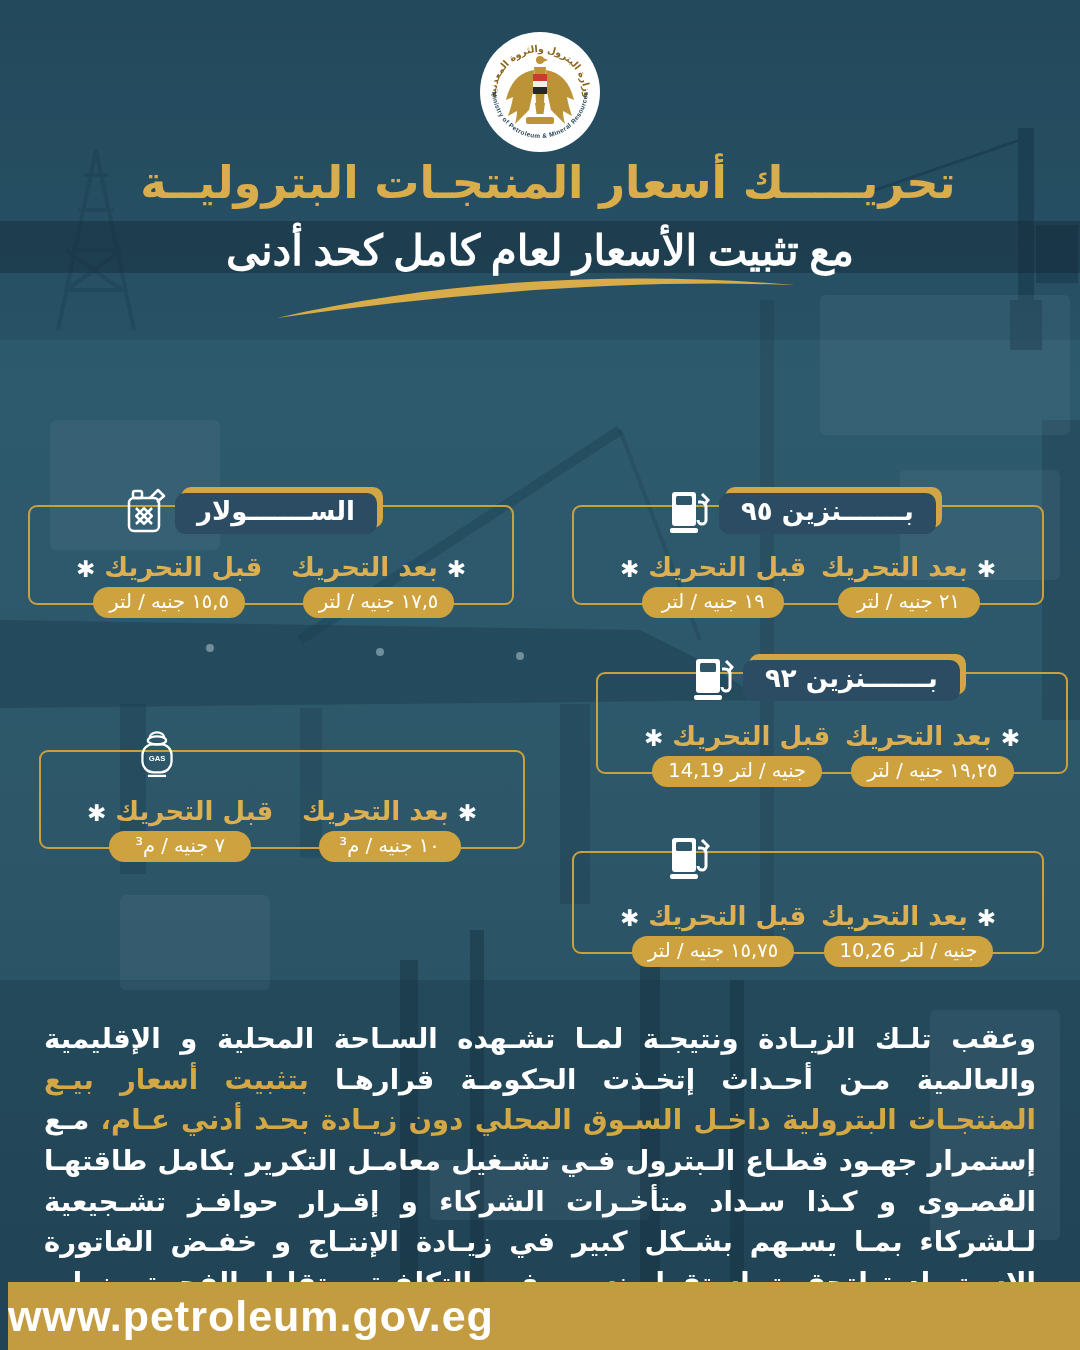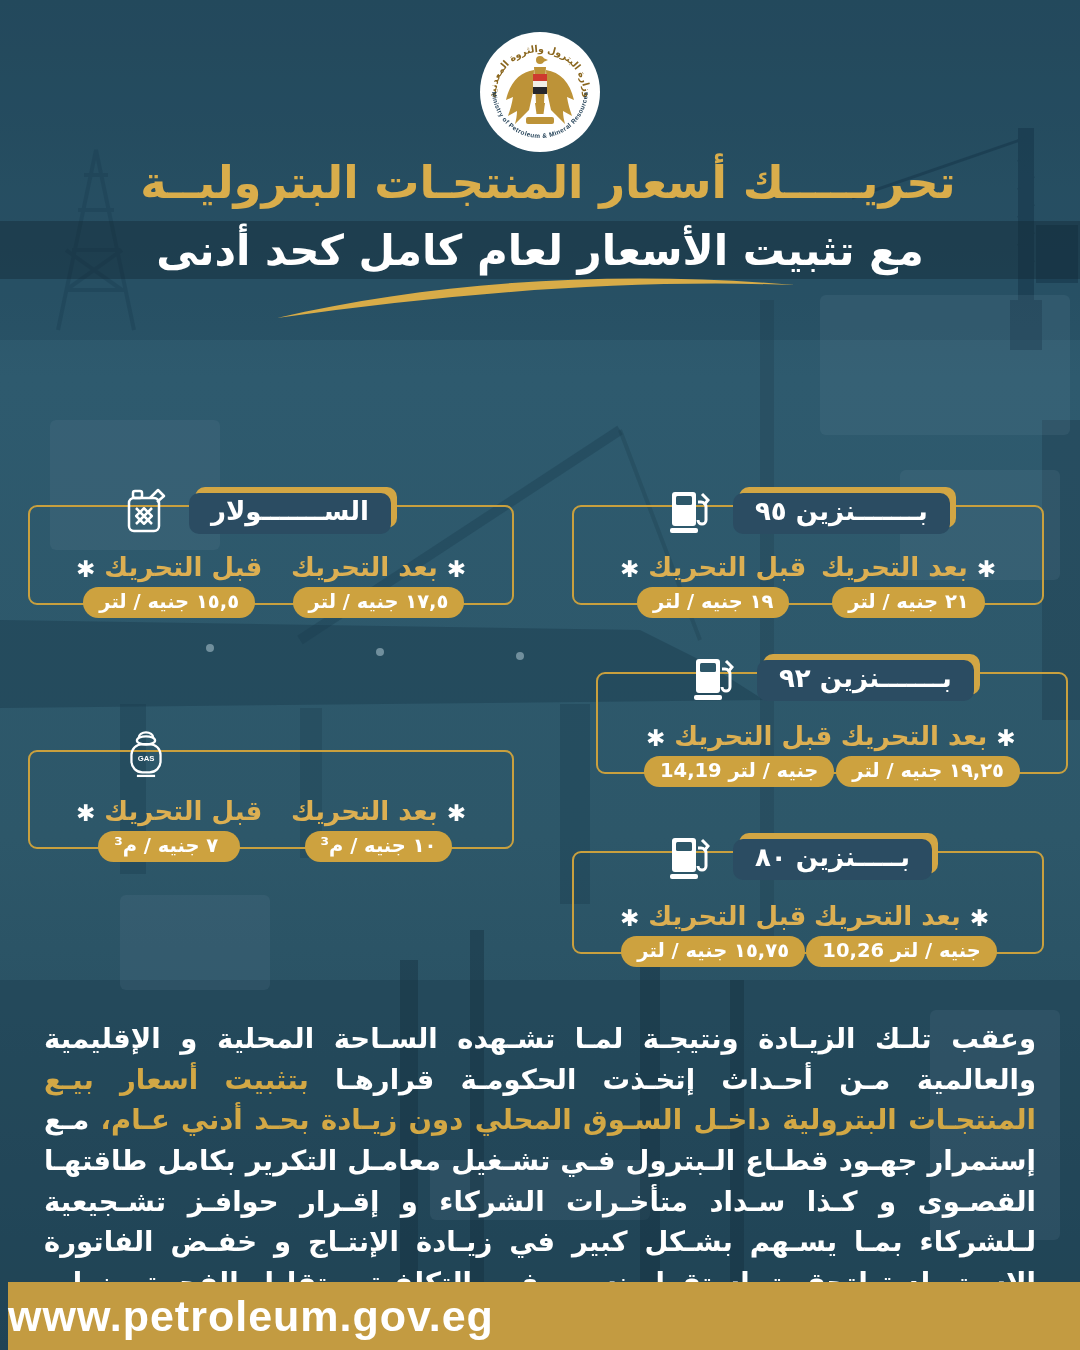--- a/index.html
+++ b/index.html
@@ -9,42 +9,42 @@
     background:linear-gradient(180deg,#264c5f 0%,#2e5a6e 28%,#2d5769 62%,#24495b 100%);
     font-family:"DejaVu Sans","Liberation Sans",sans-serif;
     direction:rtl;
   }
   .bg-art{position:absolute;inset:0;pointer-events:none;}
   
   .logo{position:absolute;left:478px;top:30px;width:124px;height:124px;}
   
   .title{position:absolute;top:156px;left:0;width:100%;text-align:center;
     color:#d9ad4b;font-size:45px;font-weight:bold;letter-spacing:0;padding-left:8px;}
-  .subtitle-band{position:absolute;top:221px;left:0;width:100%;height:58px;
-    background:rgba(18,40,53,.42);}
+  .subtitle-band{position:absolute;top:221px;left:0;width:100%;height:52px;
+    background:rgba(18,40,53,.42);font-family:Liberation Serif, serif;}
   .subtitle{width:100%;text-align:center;color:#ffffff;font-size:42px;font-weight:bold;line-height:60px;}
   .swoosh{position:absolute;top:268px;left:275px;width:530px;height:52px;}
   .intro{position:absolute;top:336px;right:72px;width:945px;text-align:right;
     color:#ffffff;font-size:27px;font-weight:bold;line-height:1.6;}
   
   .card{position:absolute;border:2.5px solid #c9a03e;border-radius:9px;}
   .badge-wrap{position:absolute;top:-21px;left:96px;display:flex;direction:ltr;
-    align-items:flex-end;gap:23px;}
+    align-items:flex-end;gap:9px;}
   .badge-wrap .ficon{width:40px;height:48px;flex:0 0 auto;}
   .badge{background:#2b4c62;color:#fff;font-size:26px;font-weight:bold;
     padding:3px 22px 8px;border-radius:10px;white-space:nowrap;
     box-shadow:6px -6px 0 0 #d2a644;min-width:140px;text-align:center;}
   .rows{position:absolute;left:0;right:0;bottom:-15px;display:flex;direction:ltr;
     justify-content:space-between;padding:0 46px;}
   .col{display:flex;flex-direction:column;align-items:center;gap:5px;}
   .label-row{display:flex;align-items:center;gap:9px;
     color:#dcaf52;font-size:26px;font-weight:bold;white-space:nowrap;}
   .star{color:#ffffff;font-size:23px;line-height:1;transform:translateY(2px);}
-  .pill{background:#cda23f;color:#ffffff;font-size:19.5px;font-weight:bold;
-    padding:3px 16px 5px;border-radius:17px;white-space:nowrap;min-width:110px;text-align:left;}
+  .pill{background:#cda23f;color:#ffffff;font-size:19.5px;font-weight:normal;
+    padding:3px 16px 5px;border-radius:17px;white-space:nowrap;min-width:110px;text-align:center;}
   
   .body-text{position:absolute;top:1018px;right:44px;left:44px;
     color:#ffffff;font-size:27.5px;font-weight:bold;line-height:1.48;
     text-align:justify;text-align-last:right;direction:rtl;}
   .body-text .gold{color:#d3a845;}
   
   .footer{position:absolute;left:8px;bottom:0;width:100%;height:68px;background:#c39b41;
     display:flex;align-items:center;justify-content:flex-end;}
   .footer a{color:#ffffff;font-family:"Liberation Sans",sans-serif;
     font-size:43px;font-weight:bold;text-decoration:none;letter-spacing:1px;}
@@ -220,21 +220,21 @@
       <div class="col">
         <div class="label-row">
             <span>بعد التحريك</span>
             <span class="star">✱</span>
           </div>
         <div class="pill" dir="ltr">١٩,٢٥ جنيه / لتر</div>
       </div>
     </div>
   </div>
 
-  <div class="card" style="left:28px;top:750px;width:482px;height:95px;">
+  <div class="card" style="left:39px;top:750px;width:482px;height:95px;">
     <div class="badge-wrap">
       <svg class="ficon" viewBox="0 0 44 52" fill="none" stroke="#ffffff" stroke-width="2.5">
         <path d="M14,7 a8,6 0 0 1 16,0"></path>
         <ellipse cx="22" cy="10" rx="10" ry="4.5"></ellipse>
         <rect x="6" y="14" width="32" height="31" rx="12"></rect>
         <path d="M12,49 h20"></path>
         <text x="22" y="33" font-size="8.5" text-anchor="middle" fill="#ffffff" stroke="none" font-weight="bold" font-family="Liberation Sans, sans-serif">GAS</text>
       </svg>
     </div>
     <div class="rows">
@@ -257,21 +257,20 @@
 
   <div class="card" style="left:572px;top:851px;width:468px;height:99px;">
     <div class="badge-wrap">
       <svg class="ficon" viewBox="0 0 40 48">
         <rect x="2" y="6" width="24" height="34" rx="3" fill="#ffffff"></rect>
         <rect x="6" y="10" width="16" height="9" rx="1.5" fill="#2d5769"></rect>
         <rect x="0" y="42" width="28" height="5" rx="2" fill="#ffffff"></rect>
         <path d="M28,16 h3 a5,5 0 0 1 5,5 v13 a4,4 0 0 1 -8,0" fill="none" stroke="#ffffff" stroke-width="3"></path>
         <path d="M32,8 l6,6 -4,5" fill="none" stroke="#ffffff" stroke-width="3"></path>
       </svg>
-      <div class="badge">بـــــنزين ٨٠</div>
     </div>
     <div class="rows">
       <div class="col">
         <div class="label-row">
             <span class="star">✱</span>
             <span>قبل التحريك</span>
           </div>
         <div class="pill" dir="ltr">١٥,٧٥ جنيه / لتر</div>
       </div>
       <div class="col">

